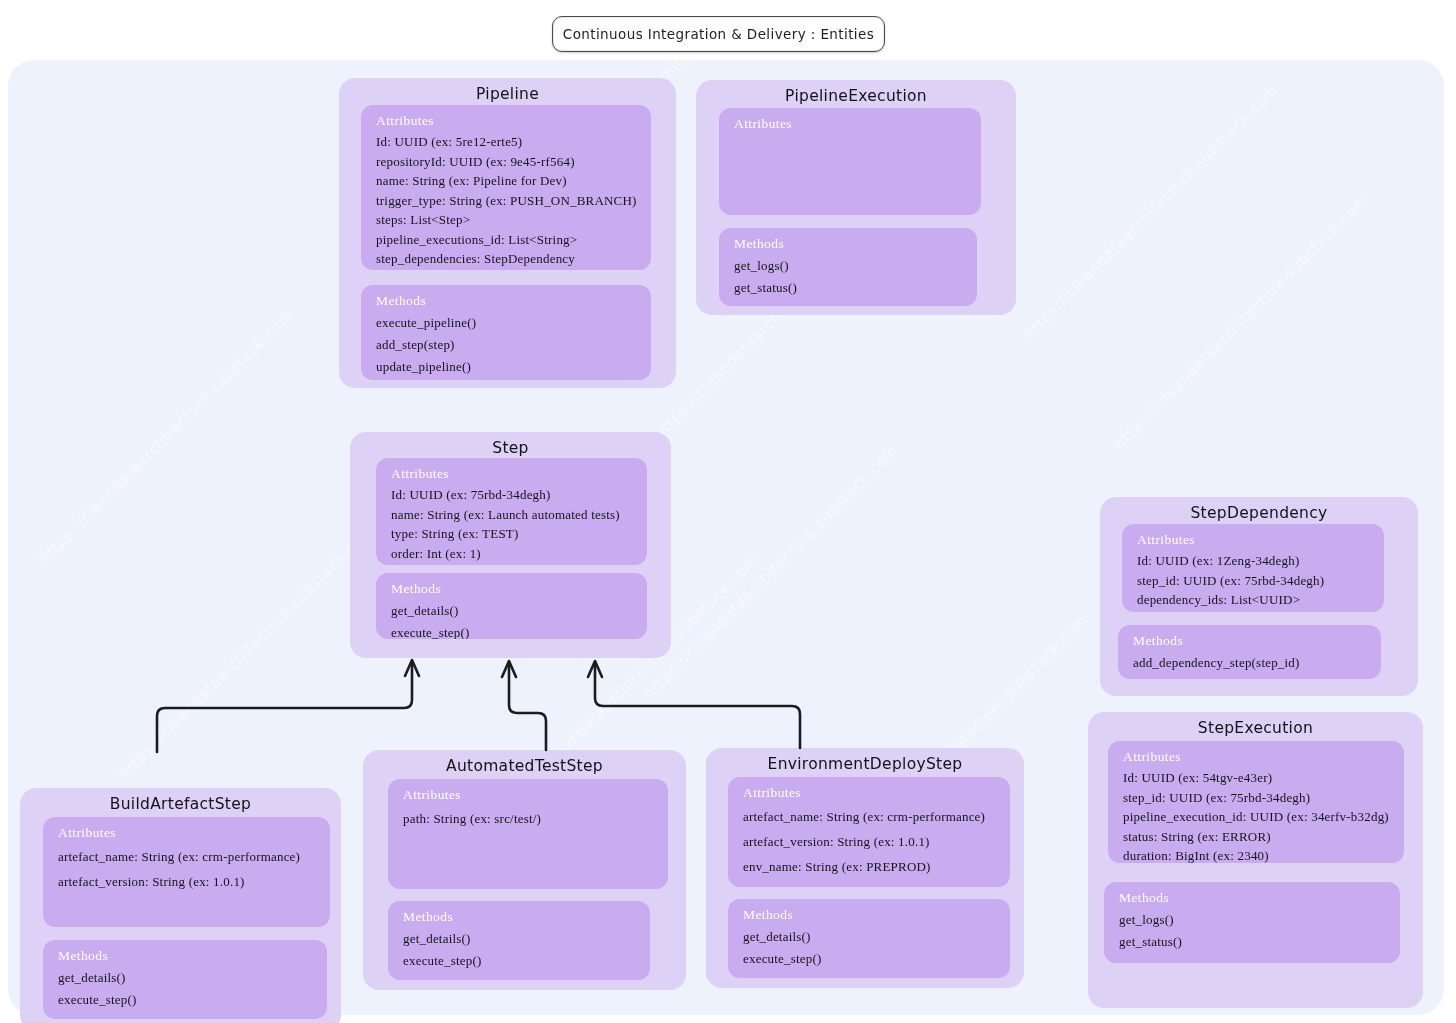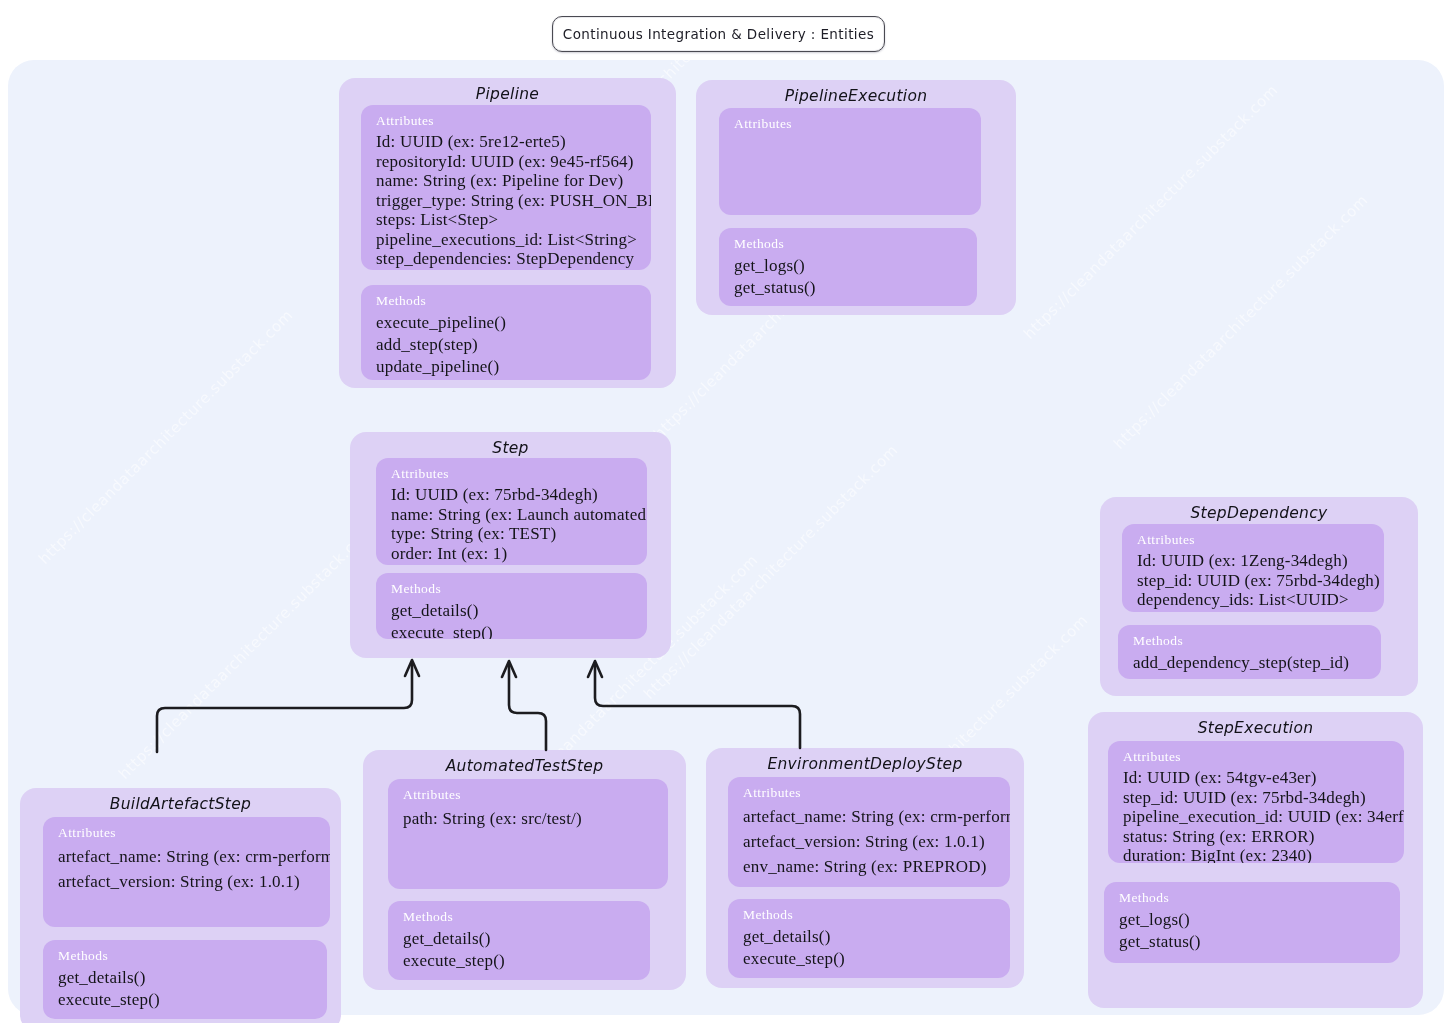--- a/index.html
+++ b/index.html
@@ -11,26 +11,26 @@
             background:#edf2fc; border-radius:26px; }
 
   .title-pill { position:absolute; left:552px; top:16px; width:333px; height:36px;
                 background:#ffffff; border:1.6px solid #4a4a52; border-radius:10px;
                 box-shadow:0 1px 2px rgba(60,60,90,.25), inset 0 0 0 1px rgba(120,120,140,.15);
                 display:flex; align-items:center; justify-content:center;
                 font-size:13.5px; letter-spacing:.4px; color:#1d1d26; }
 
   .entity { position:absolute; background:#ddd1f5; border-radius:16px; }
   .etitle { position:absolute; top:7px; left:0; width:100%; text-align:center;
-            font-size:15.5px; font-weight:500; color:#121218; letter-spacing:.3px;font-style:italic; }
+            font-size:15.5px; font-weight:500; color:#121218; letter-spacing:.3px; }
   .panel  { position:absolute; background:#c9acf0; border-radius:12px;
             padding:8px 0 0 15px; overflow:hidden;font-family:Liberation Serif, serif; }
   .plabel { font-size:13.5px; color:#ffffff; letter-spacing:.4px; margin-bottom:3px; }
   ul.rows { list-style:none; }
-  ul.rows li { font-size:17px; color:#141418; line-height:19.5px; white-space:nowrap;
+  ul.rows li { font-size:13px; color:#141418; line-height:19.5px; white-space:nowrap;
                letter-spacing:.2px; }
   .panel.roomy ul.rows li { line-height:25px; }
   .panel.methods ul.rows li { line-height:22px; }
 
   svg.arrows { position:absolute; left:0; top:0; width:1456px; height:1023px;
                pointer-events:none; }
   svg.arrows path, svg.arrows polyline { fill:none; stroke:#1c1c1f; stroke-width:2.6;
                stroke-linecap:round; stroke-linejoin:round; }
 
   .wm { position:absolute; color:rgba(255,255,255,.55); font-size:15px;

